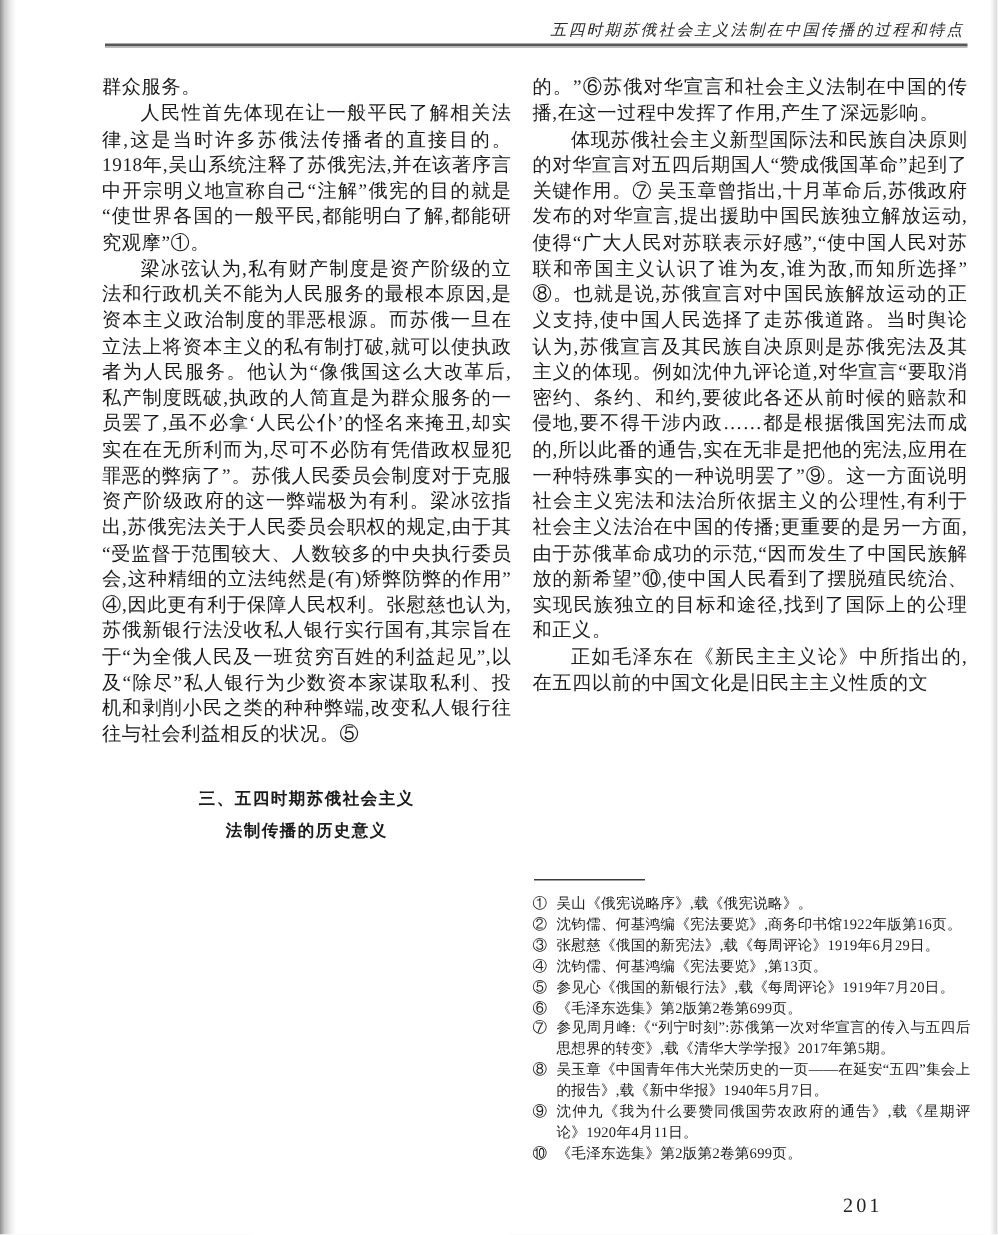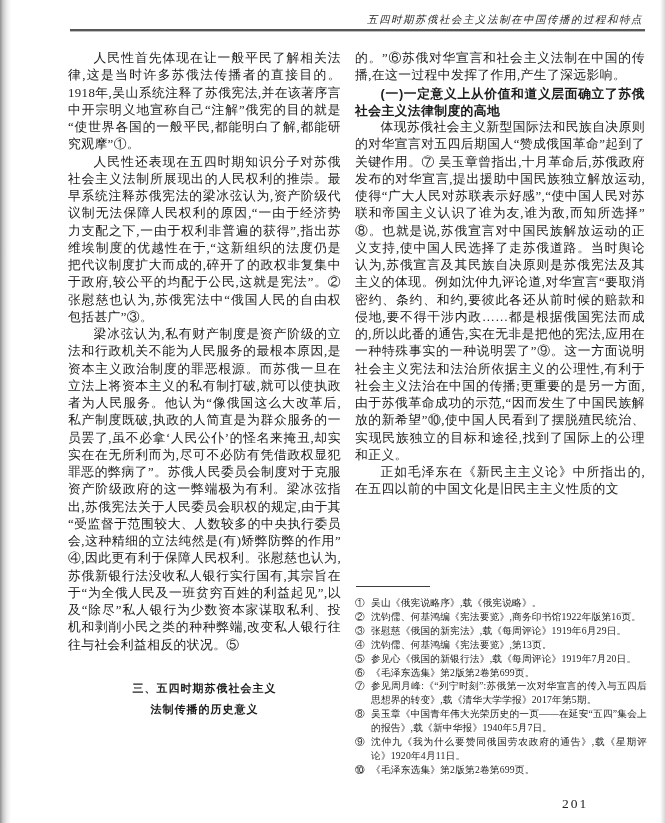--- a/index.html
+++ b/index.html
@@ -83,32 +83,31 @@
 
 <div class="page">
 
   <div class="edge-left"></div>
   <div class="edge-right"></div>
 
   <div class="running-header">五四时期苏俄社会主义法制在中国传播的过程和特点</div>
   <div class="header-rule"></div>
 
   <div class="col col-left">
+    <p class="para-cont">群众服务。</p>
     <p class="para">人民性首先体现在让一般平民了解相关法律,这是当时许多苏俄法传播者的直接目的。1918年,吴山系统注释了苏俄宪法,并在该著序言中开宗明义地宣称自己“注解”俄宪的目的就是“使世界各国的一般平民,都能明白了解,都能研究观摩”①。</p>
-    <p class="para">人民性还表现在五四时期知识分子对苏俄社会主义法制所展现出的人民权利的推崇。最早系统注释苏俄宪法的梁冰弦认为,资产阶级代议制无法保障人民权利的原因,“一由于经济势力支配之下,一由于权利非普遍的获得”,指出苏维埃制度的优越性在于,“这新组织的法度仍是把代议制度扩大而成的,碎开了的政权非复集中于政府,较公平的均配于公民,这就是宪法”。② 张慰慈也认为,苏俄宪法中“俄国人民的自由权包括甚广”③。</p>
     <p class="para">梁冰弦认为,私有财产制度是资产阶级的立法和行政机关不能为人民服务的最根本原因,是资本主义政治制度的罪恶根源。而苏俄一旦在立法上将资本主义的私有制打破,就可以使执政者为人民服务。他认为“像俄国这么大改革后,私产制度既破,执政的人简直是为群众服务的一员罢了,虽不必拿‘人民公仆’的怪名来掩丑,却实实在在无所利而为,尽可不必防有凭借政权显犯罪恶的弊病了”。苏俄人民委员会制度对于克服资产阶级政府的这一弊端极为有利。梁冰弦指出,苏俄宪法关于人民委员会职权的规定,由于其“受监督于范围较大、人数较多的中央执行委员会,这种精细的立法纯然是(有)矫弊防弊的作用”④,因此更有利于保障人民权利。张慰慈也认为,苏俄新银行法没收私人银行实行国有,其宗旨在于“为全俄人民及一班贫穷百姓的利益起见”,以及“除尽”私人银行为少数资本家谋取私利、投机和剥削小民之类的种种弊端,改变私人银行往往与社会利益相反的状况。⑤</p>
     <p class="section-heading">
       <span>三、五四时期苏俄社会主义</span><br>
       <span>法制传播的历史意义</span>
     </p>
   </div>
 
   <div class="col col-right">
     <p class="para-cont">的。”⑥苏俄对华宣言和社会主义法制在中国的传播,在这一过程中发挥了作用,产生了深远影响。</p>
-    <p class="subheading">(一)一定意义上从价值和道义层面确立了苏俄社会主义法律制度的高地</p>
     <p class="para">体现苏俄社会主义新型国际法和民族自决原则的对华宣言对五四后期国人“赞成俄国革命”起到了关键作用。⑦ 吴玉章曾指出,十月革命后,苏俄政府发布的对华宣言,提出援助中国民族独立解放运动,使得“广大人民对苏联表示好感”,“使中国人民对苏联和帝国主义认识了谁为友,谁为敌,而知所选择”⑧。也就是说,苏俄宣言对中国民族解放运动的正义支持,使中国人民选择了走苏俄道路。当时舆论认为,苏俄宣言及其民族自决原则是苏俄宪法及其主义的体现。例如沈仲九评论道,对华宣言“要取消密约、条约、和约,要彼此各还从前时候的赔款和侵地,要不得干涉内政……都是根据俄国宪法而成的,所以此番的通告,实在无非是把他的宪法,应用在一种特殊事实的一种说明罢了”⑨。这一方面说明社会主义宪法和法治所依据主义的公理性,有利于社会主义法治在中国的传播;更重要的是另一方面,由于苏俄革命成功的示范,“因而发生了中国民族解放的新希望”⑩,使中国人民看到了摆脱殖民统治、实现民族独立的目标和途径,找到了国际上的公理和正义。</p>
     <p class="para">正如毛泽东在《新民主主义论》中所指出的,在五四以前的中国文化是旧民主主义性质的文</p>
   </div>
 
   <div class="footnote-rule"></div>
 
   <div class="footnotes">
     <p class="fn-item">
       <span class="fn-marker">①</span>
       <span class="fn-text">吴山《俄宪说略序》,载《俄宪说略》。</span>

